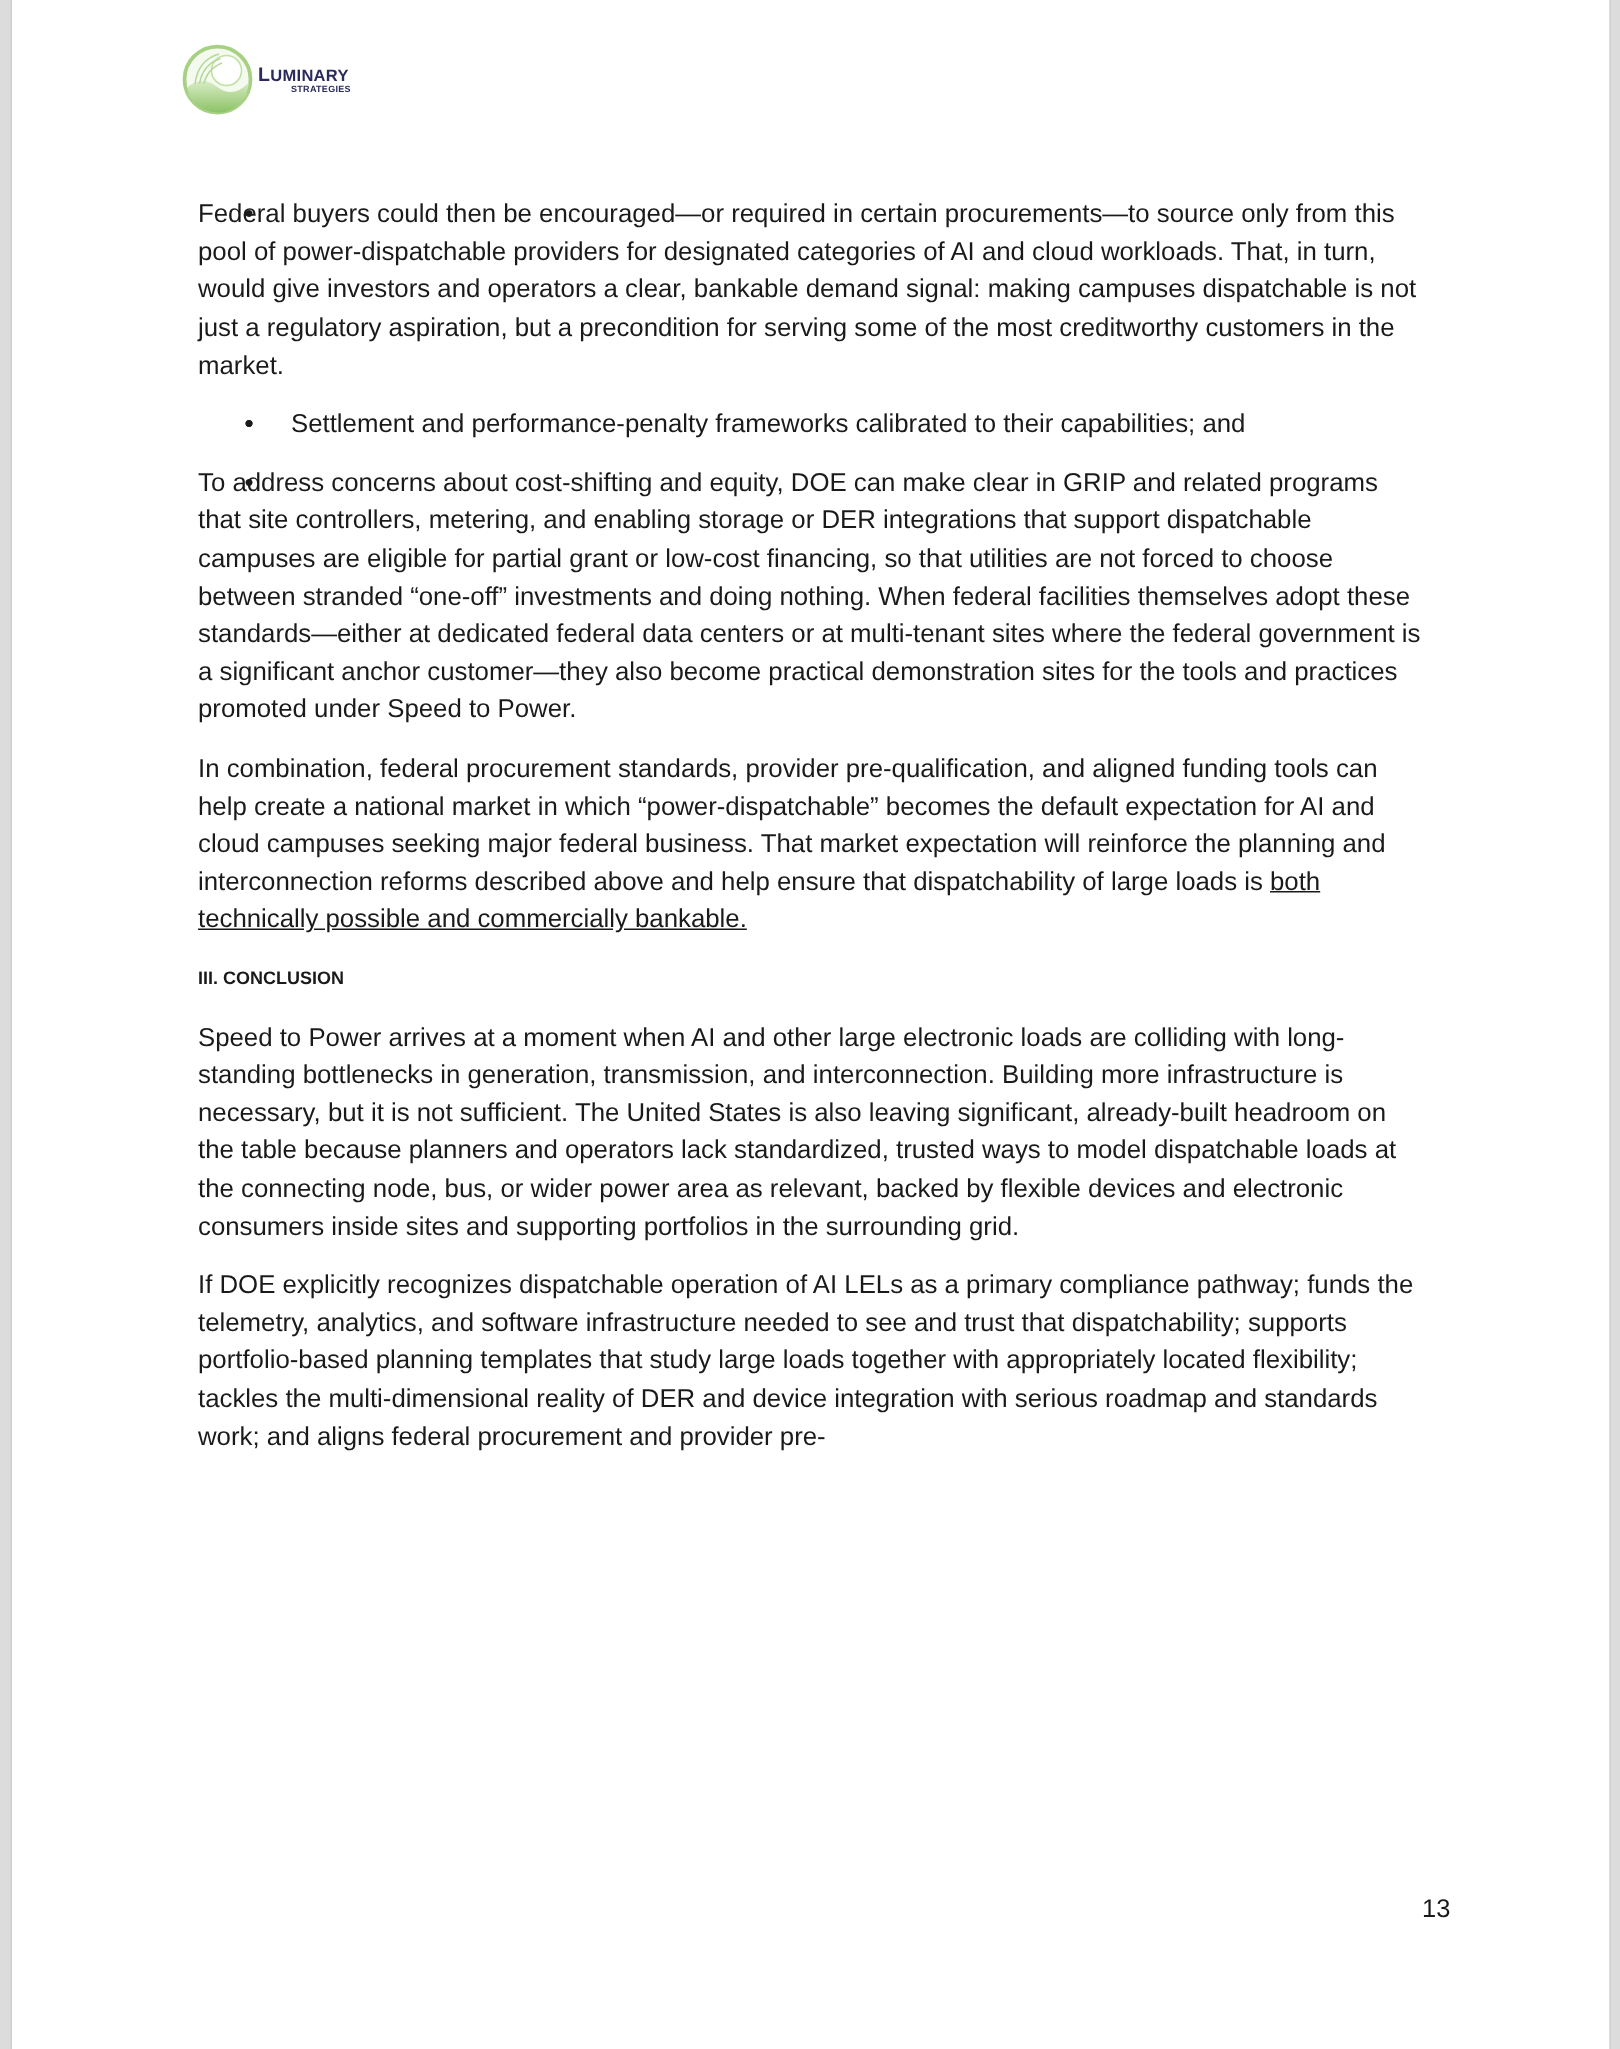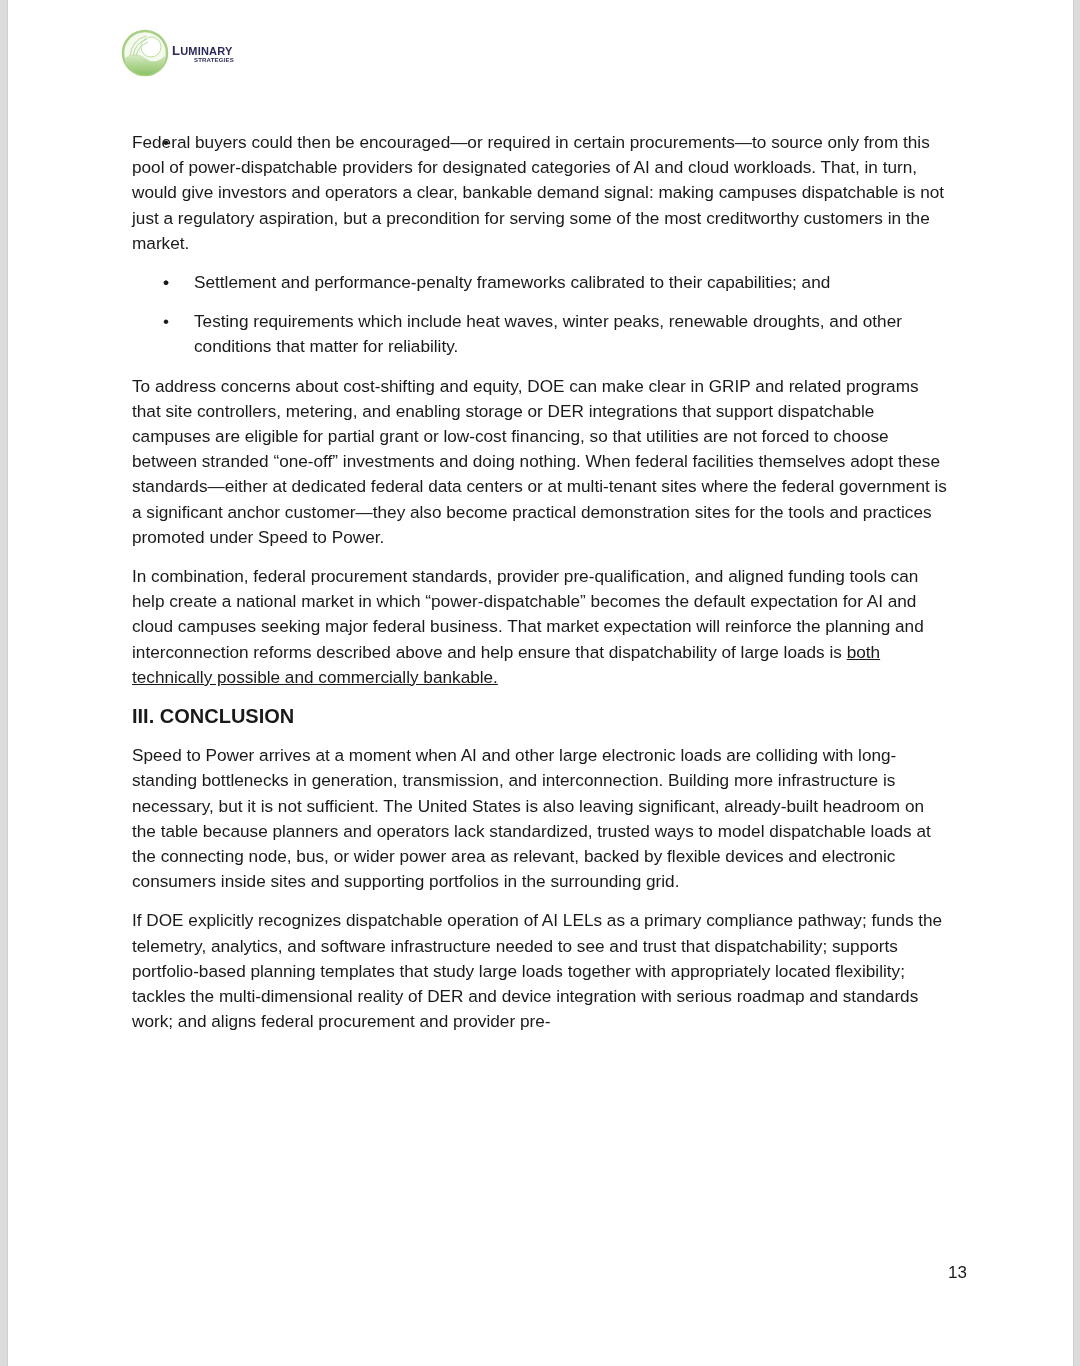--- a/index.html
+++ b/index.html
@@ -16,21 +16,21 @@
   .logo-name { font-size: 11px; font-weight: bold; color: #2b2a5c; letter-spacing: 0.2px; }
   .logo-name .cap { font-size: 13px; }
   .logo-sub { font-size: 6px; font-weight: bold; color: #2b2a5c; margin-left: 22px; letter-spacing: 0.2px; }
 
   .content { position: absolute; left: 132px; top: 116px; width: 815px; font-size: 17.2px; line-height: 25.2px; }
   p { margin: 0 0 14px 0; }
   ul { list-style: none; margin: 0 0 14px 0; padding: 0; }
   li { position: relative; padding-left: 62px; margin-bottom: 14px; }
   li .bullet { position: absolute; left: 31px; top: 0; }
   .u { text-decoration: underline; }
-  h2 { font-size: 20px; font-weight: bold; margin: 0 0 14px 0; line-height: 25.2px; }
+  h2 { font-size: 12px; font-weight: bold; margin: 0 0 14px 0; line-height: 25.2px; }
   .page-number { position: absolute; left: 948px; top: 1263px; font-size: 17px; }
 </style>
 </head>
 <body>
 
 <div class="edge-left"></div>
 <div class="edge-right"></div>
 
 <div class="logo">
   <svg viewBox="0 0 50 50">
@@ -56,21 +56,21 @@
 <div class="content">
   <ul>
     <li><span class="bullet">•</span></li>
   </ul>
 
   <p>Federal buyers could then be encouraged—or required in certain procurements—to source only from this pool of power-dispatchable providers for designated categories of AI and cloud workloads. That, in turn, would give investors and operators a clear, bankable demand signal: making campuses dispatchable is not just a regulatory aspiration, but a precondition for serving some of the most creditworthy customers in the market.</p>
 
   <ul>
     <li><span class="bullet">•</span></li>
     <li><span class="bullet">•</span><span>Settlement and performance-penalty frameworks calibrated to their capabilities; and</span></li>
-    <li><span class="bullet">•</span><span>Testing requirements which include heat waves, winter peaks, renewable droughts, and other conditions that matter for reliability.</span></li>
+    <li><span class="bullet">•</span></li>
   </ul>
 
   <p>To address concerns about cost-shifting and equity, DOE can make clear in GRIP and related programs that site controllers, metering, and enabling storage or DER integrations that support dispatchable campuses are eligible for partial grant or low-cost financing, so that utilities are not forced to choose between stranded “one-off” investments and doing nothing. When federal facilities themselves adopt these standards—either at dedicated federal data centers or at multi-tenant sites where the federal government is a significant anchor customer—they also become practical demonstration sites for the tools and practices promoted under Speed to Power.</p>
 
   <p><span>In combination, federal procurement standards, provider pre-qualification, and aligned funding tools can help create a national market in which “power-dispatchable” becomes the default expectation for AI and cloud campuses seeking major federal business. That market expectation will reinforce the planning and interconnection reforms described above and help ensure that dispatchability of large loads is </span><span class="u">both technically possible and commercially bankable.</span></p>
 
   <h2>III. CONCLUSION</h2>
 
   <p>Speed to Power arrives at a moment when AI and other large electronic loads are colliding with long-standing bottlenecks in generation, transmission, and interconnection. Building more infrastructure is necessary, but it is not sufficient. The United States is also leaving significant, already-built headroom on the table because planners and operators lack standardized, trusted ways to model dispatchable loads at the connecting node, bus, or wider power area as relevant, backed by flexible devices and electronic consumers inside sites and supporting portfolios in the surrounding grid.</p>
   <p>If DOE explicitly recognizes dispatchable operation of AI LELs as a primary compliance pathway; funds the telemetry, analytics, and software infrastructure needed to see and trust that dispatchability; supports portfolio-based planning templates that study large loads together with appropriately located flexibility; tackles the multi-dimensional reality of DER and device integration with serious roadmap and standards work; and aligns federal procurement and provider pre-</p>

